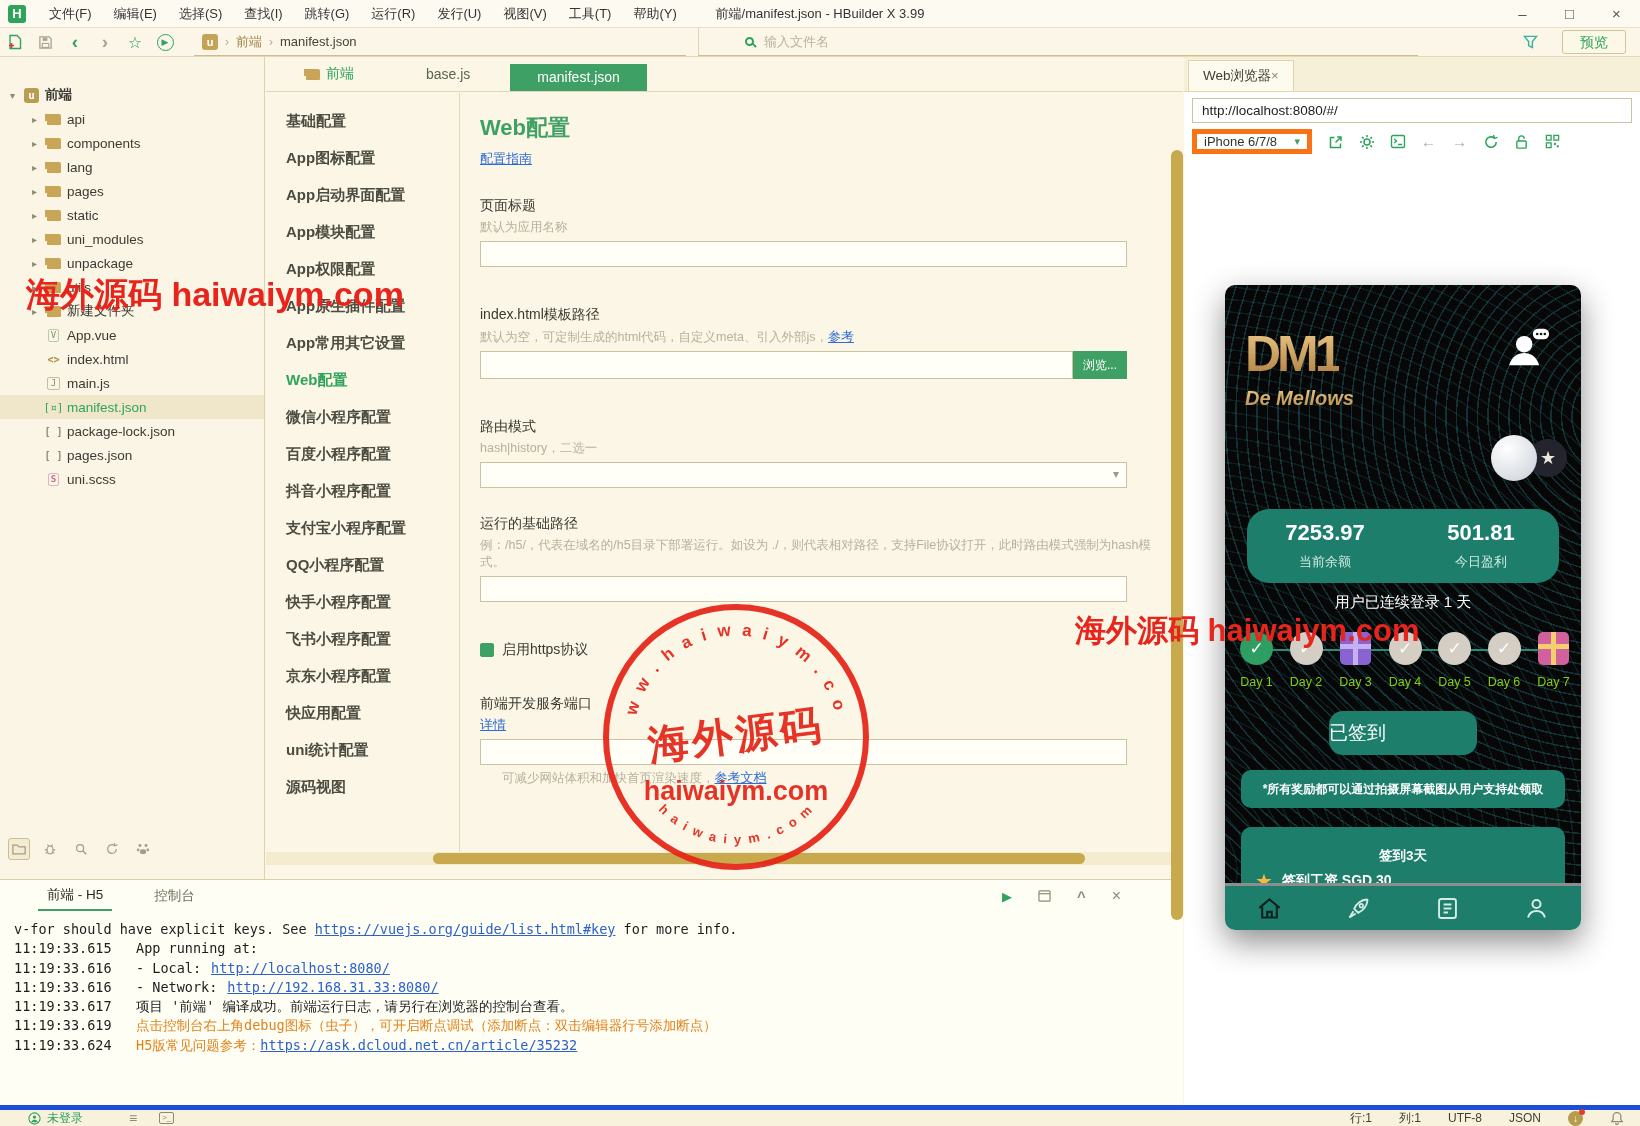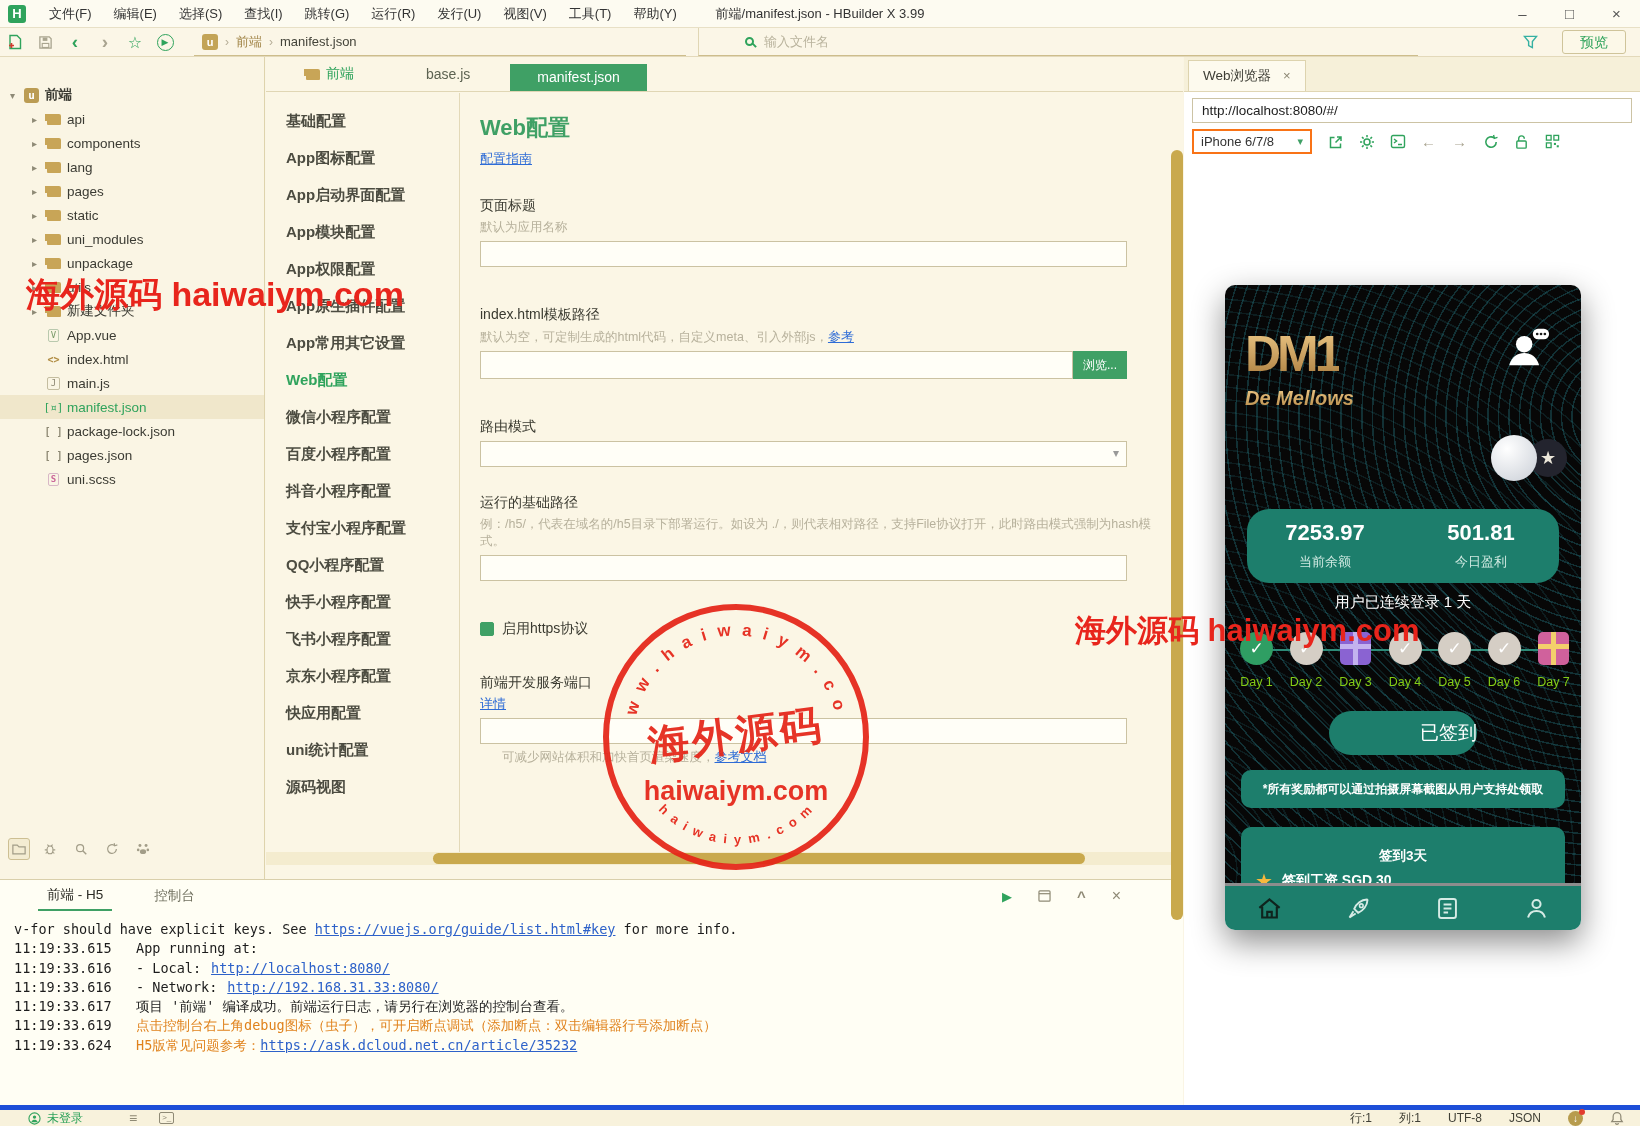--- a/index.html
+++ b/index.html
@@ -79,26 +79,26 @@
 .cb{width:14px;height:14px;border:1px solid #69a87d;background:#fffef7;display:inline-flex;border-radius:2px;vertical-align:-2px;align-items:center;justify-content:center;color:#fff;font-size:11px}
 .cb.on{background:#3fa065;border-color:#3fa065}
 .cbrow{font-size:14px;color:#3a3a30;display:flex;gap:8px;align-items:center}
 .subhint{margin-left:22px}
 #hscroll{position:absolute;left:266px;top:852px;width:917px;height:13px;background:#f4eccf;z-index:6}
 #hthumb{position:absolute;left:167px;top:1px;width:652px;height:11px;background:#c9a94d;border-radius:6px}
 #vthumb{position:absolute;left:1171px;top:150px;width:12px;height:770px;background:#c9a94d;border-radius:6px;z-index:6}
 
 #browser{position:absolute;left:1184px;top:57px;width:456px;height:1048px;background:#fff}
 #btabrow{height:35px;background:#f6f0d9;border-bottom:1px solid #e0d6b4;display:flex;align-items:flex-end}
-.btab{margin-left:4px;height:31px;line-height:30px;background:#fdfaee;border:1px solid #ddd3ae;border-bottom:none;padding:0 14px;font-size:13.5px;color:#3c3c34;display:flex;gap:12px;align-items:center}
+.btab{margin-left:4px;height:31px;line-height:30px;background:#fdfaee;border:1px solid #ddd3ae;border-bottom:none;padding:0 14px;font-size:13.5px;color:#3c3c34;display:flex;align-items:center}
 .btab .x{color:#8b8672;font-size:13px}
 #urlrow{padding:6px 8px 2px 8px}
 #urlbox{border:1px solid #ccc3a4;background:#fff;height:25px;line-height:23px;padding-left:9px;font-size:13.5px;color:#222}
 #devrow{padding:4px 8px;display:flex;align-items:center}
-#devsel{border:2px solid #f97316;width:120px;height:25px;display:flex;align-items:center;justify-content:space-between;padding:0 7px;font-size:13px;color:#333}
+#devsel{border:5px solid #f97316;width:120px;height:25px;display:flex;align-items:center;justify-content:space-between;padding:0 7px;font-size:13px;color:#333}
 #devsel .caret2{color:#3fa065;font-size:11px}
 .bico{width:31px;display:flex;justify-content:center}
 #devrow .bico:first-of-type{margin-left:8px}
 
 #app{position:absolute;left:41px;top:228px;width:356px;height:645px;border-radius:10px;box-shadow:0 12px 32px rgba(0,0,0,.45)}
 #hero{position:absolute;inset:0 0 47px 0;background:#070707;border-radius:10px 10px 0 0;overflow:hidden}
 #hero .pattern{position:absolute;inset:0;background:
 repeating-radial-gradient(circle at 112% 22%,rgba(43,145,158,0) 0 9px,rgba(43,145,158,.30) 9px 10.5px),
 repeating-radial-gradient(circle at -14% 98%,rgba(43,145,158,0) 0 11px,rgba(43,145,158,.16) 11px 12.5px)}
 .logo{position:absolute;left:20px;top:40px;font-size:50px;font-weight:bold;letter-spacing:-4px;background:linear-gradient(#f0cc8a,#a8793b);-webkit-background-clip:text;background-clip:text;color:transparent}
@@ -119,21 +119,21 @@
 .dico[data-t="check-green"]{background:#2f9e63}
 .dico[data-t="check"]{background:#d5cec5}
 .dico[data-t="check-green"]::after,.dico[data-t="check"]::after{content:"✓";position:absolute;inset:0;display:flex;align-items:center;justify-content:center;color:#fff;font-size:17px;font-weight:bold}
 .dico[data-t="gift-purple"],.dico[data-t="gift-pink"]{border-radius:5px;width:31px;height:33px}
 .dico[data-t="gift-purple"]{background:#8a63d2}
 .dico[data-t="gift-pink"]{background:#d0619c}
 .dico[data-t="gift-purple"]::before,.dico[data-t="gift-pink"]::before{content:"";position:absolute;left:0;right:0;top:12px;height:5px;background:#c3b2ef}
 .dico[data-t="gift-purple"]::after,.dico[data-t="gift-pink"]::after{content:"";position:absolute;left:13px;top:0;bottom:0;width:5px;background:#c3b2ef}
 .dico[data-t="gift-pink"]::before,.dico[data-t="gift-pink"]::after{background:#f3cf6b}
 .dlbl{color:#84cc16;font-size:12.5px;margin-top:10px;white-space:nowrap}
-.signed{position:absolute;left:50%;transform:translateX(-50%);top:426px;width:148px;height:44px;border-radius:22px;background:#1d7e6c;color:#fff;font-size:19px;text-align:right;line-height:44px}
+.signed{position:absolute;left:50%;transform:translateX(-50%);top:426px;width:148px;height:44px;border-radius:14px;background:#1d7e6c;color:#fff;font-size:19px;text-align:left;line-height:44px}
 .notice{position:absolute;left:16px;right:16px;top:485px;height:38px;background:#1d7e6c;border-radius:10px;color:#fff;font-size:12px;font-weight:bold;text-align:center;line-height:38px;white-space:nowrap;overflow:hidden}
 .reward{position:absolute;left:16px;right:16px;top:542px;height:56px;background:#1d7e6c;border-radius:10px 10px 0 0;color:#fff}
 .rtitle{text-align:center;font-size:13.5px;font-weight:bold;margin-top:20px}
 .rrow{display:flex;align-items:center;gap:9px;margin:7px 0 0 14px;font-size:14px;font-weight:bold}
 .rstar{color:#f6b93d;font-size:20px;line-height:18px}
 .appdiv{position:absolute;top:598px;left:0;right:0;height:3px;background:#8d8d8d}
 .appnav{position:absolute;top:601px;left:0;right:0;bottom:0;background:#1d7e6c;border-radius:0 0 10px 10px;display:flex;align-items:center;justify-content:space-around}
 
 #console{position:absolute;left:0;top:879px;width:1183px;height:226px;background:#fffef4;border-top:1px solid #d9cfab}
 #chead{height:31px;display:flex;align-items:center;position:relative}
@@ -405,20 +405,21 @@
     <div class="f-input"></div>
 
     <div class="f-label" style="margin-top:39px">index.html模板路径</div>
     <div class="f-hint"><span>默认为空，可定制生成的html代码，自定义meta、引入外部js，</span><span class="f-link">参考</span></div>
     <div class="f-inrow">
       <div class="fi"></div>
       <div class="browse">浏览...</div>
     </div>
 
     <div class="f-label" style="margin-top:39px">路由模式</div>
+    <div class="f-hint">hash|history，二选一</div>
     <div class="f-input">
         <span class="caret">▾</span>
       </div>
 
     <div class="f-label" style="margin-top:27px">运行的基础路径</div>
     <div class="f-hint">例：/h5/，代表在域名的/h5目录下部署运行。如设为 ./，则代表相对路径，支持File协议打开，此时路由模式强制为hash模式。</div>
     <div class="f-input"></div>
 
     <div class="cbrow" style="margin-top:39px">
       <span class="cb on"></span>

